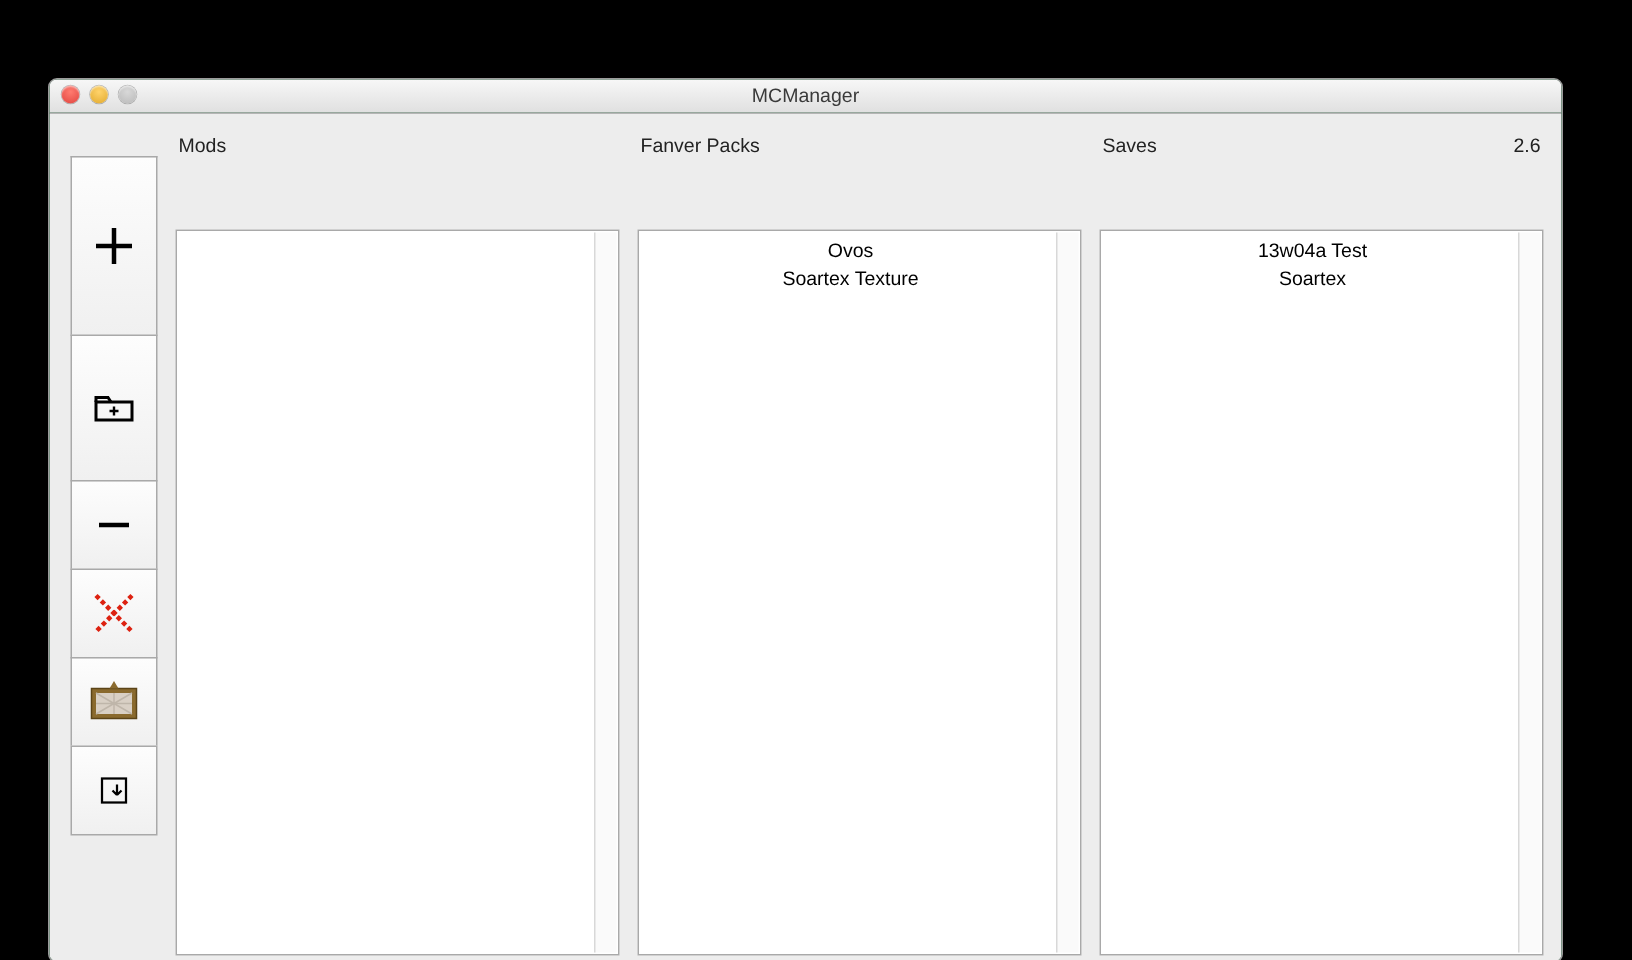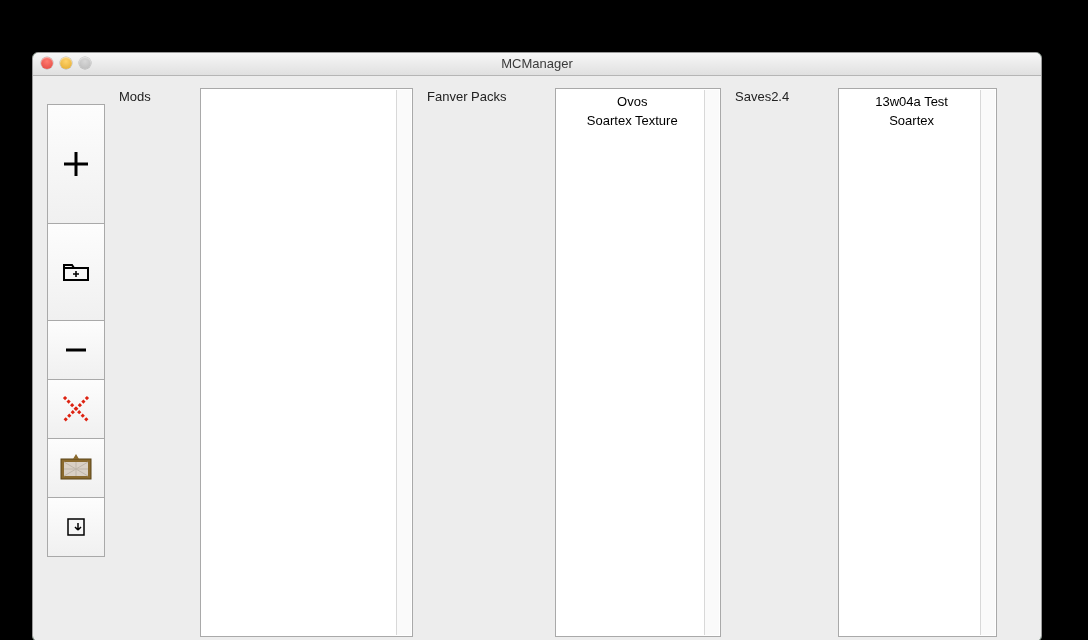--- a/index.html
+++ b/index.html
@@ -93,25 +93,26 @@
   .sidebtn.big { height: 118px; }
   .sidebtn.med { height: 96px; }
   .sidebtn.sm  { height: 58px; }
 
   
   .col {
     position: absolute;
     top: 10px;
     bottom: 4px;
     display: flex;
+    flex-direction: column;
     gap: 47px;
   }
   .col.mods    { left: 84px;  width: 296px; }
   .col.tex     { left: 392px; width: 296px; }
-  .col.saves   { left: 700px; width: 264px; }
+  .col.saves   { left: 700px; width: 296px; }
 
   .col-head {
     height: 18px;
     font-size: 13px;
     padding: 0 2px;
     display: flex;
     justify-content: space-between;
     align-items: flex-end;
     color: #222;
   }
@@ -240,21 +241,21 @@
               <div class="list-item">Ovos</div>
               <div class="list-item">Soartex Texture</div>
             </div>
           <div class="scroll-track"></div>
         </div>
       </div>
 
       <div class="col saves">
         <div class="col-head">
           <span>Saves</span>
-          <span>2.4</span>
+          <span>2.6</span>
         </div>
         <div class="listbox">
           <div class="list-inner">
               <div class="list-item">13w04a Test</div>
               <div class="list-item">Soartex</div>
             </div>
           <div class="scroll-track"></div>
         </div>
       </div>
 

